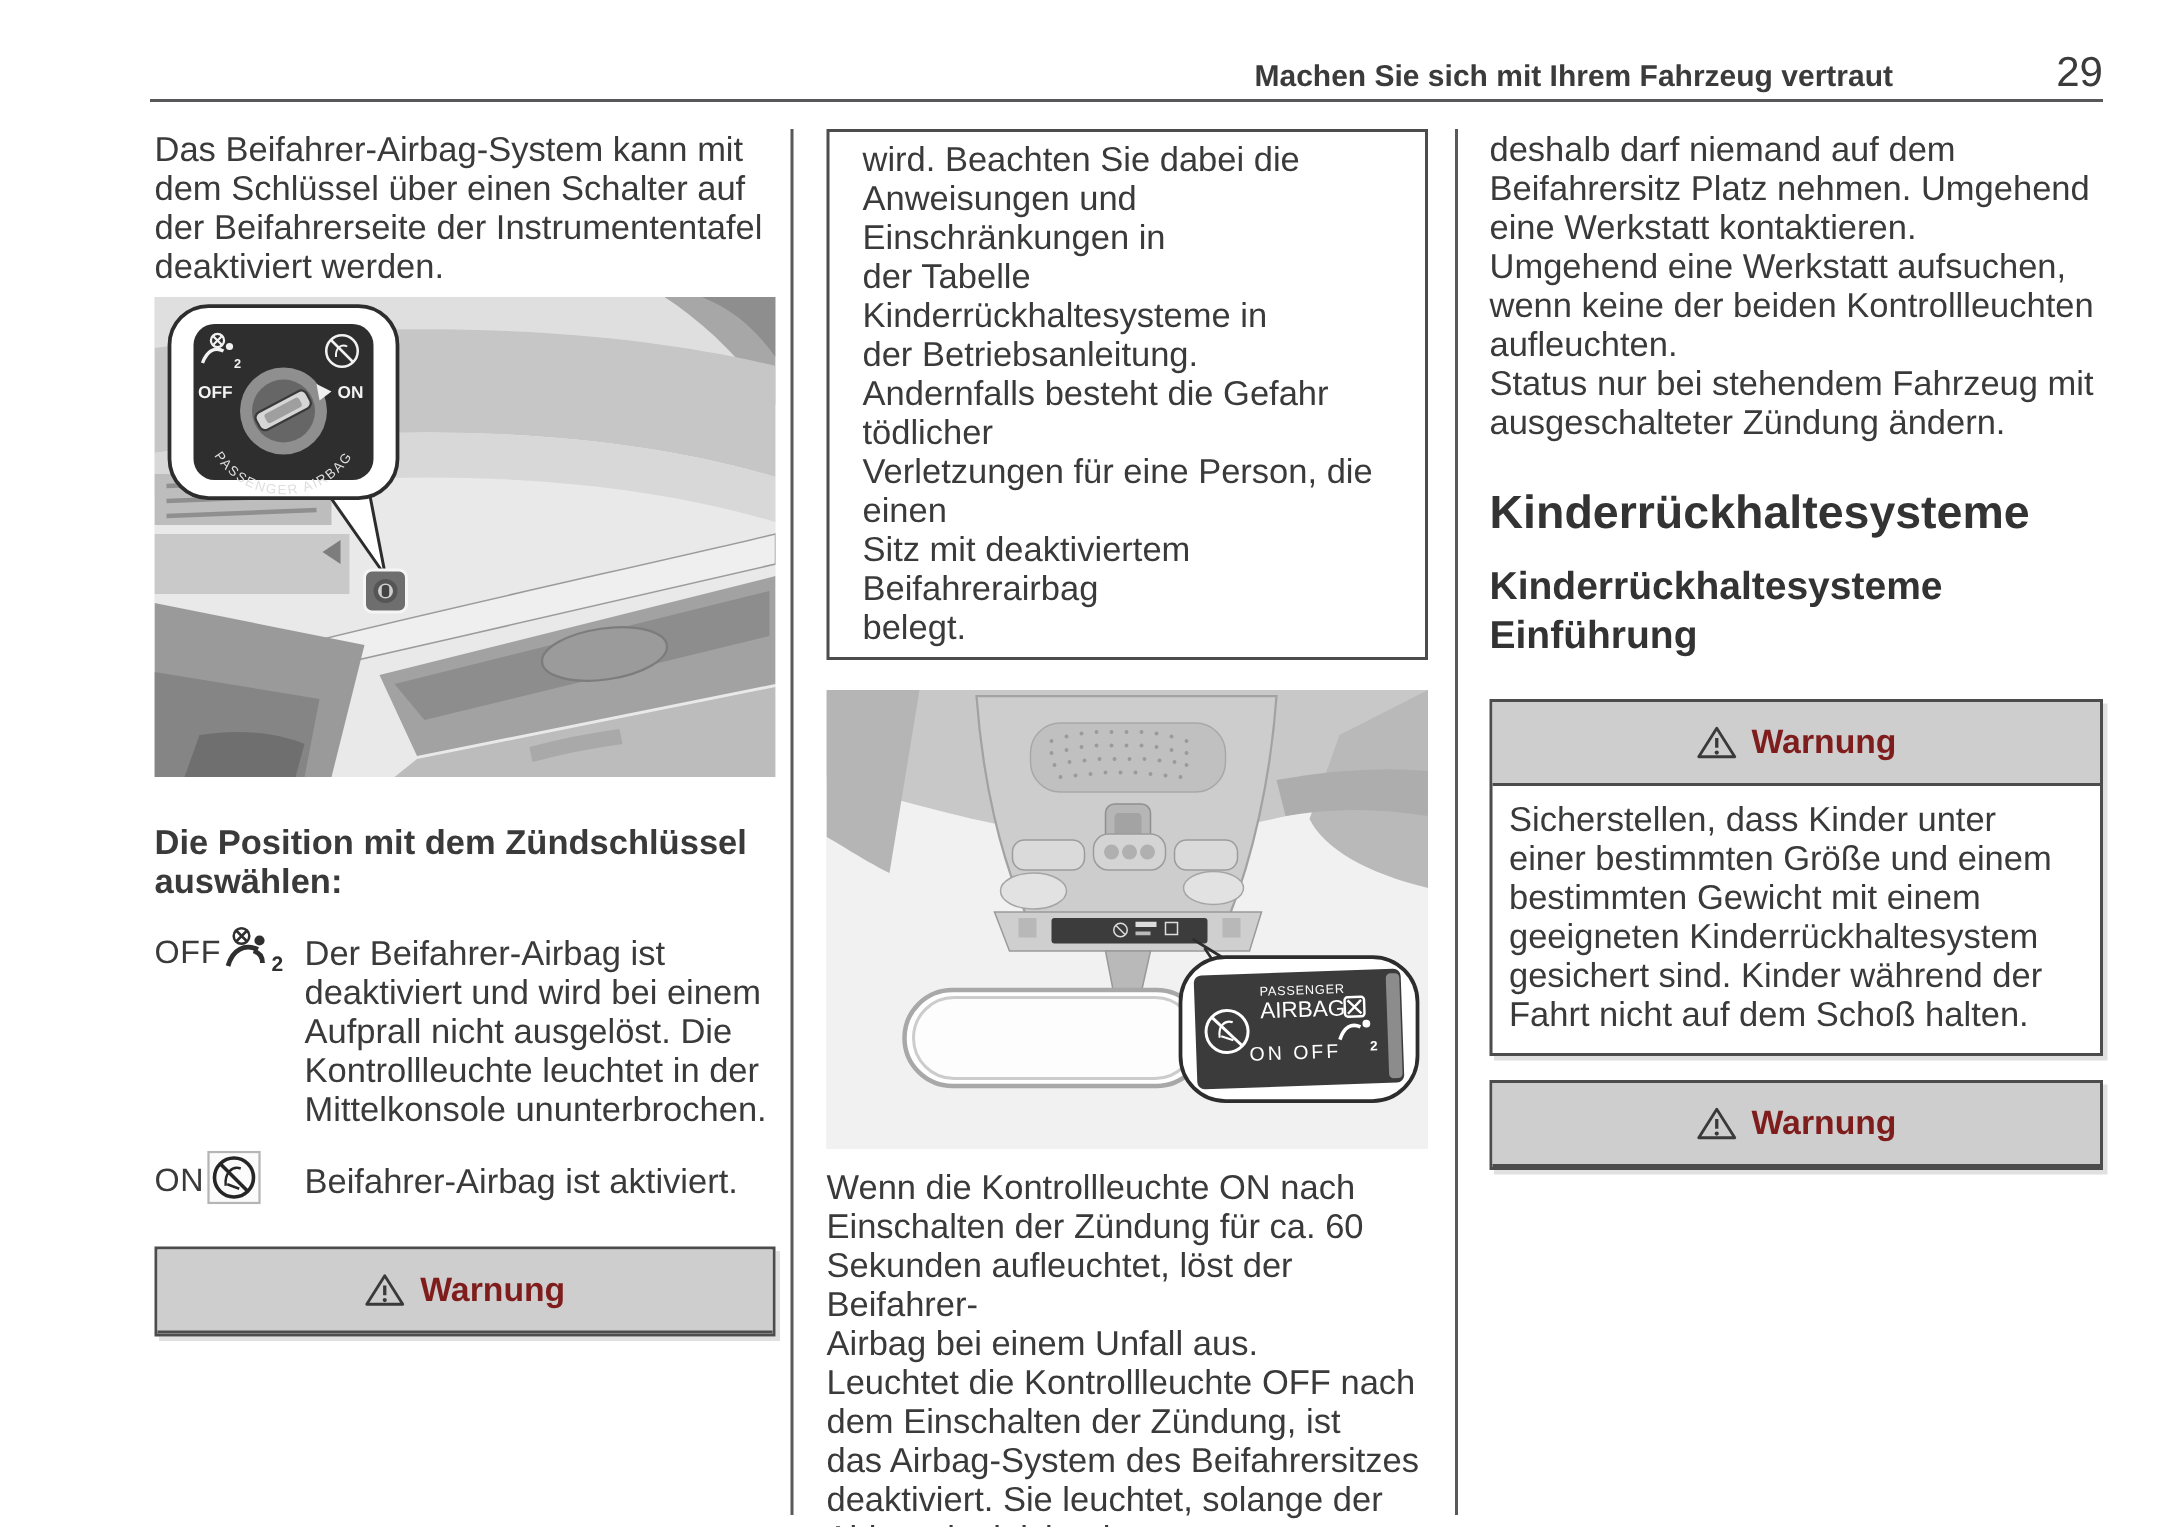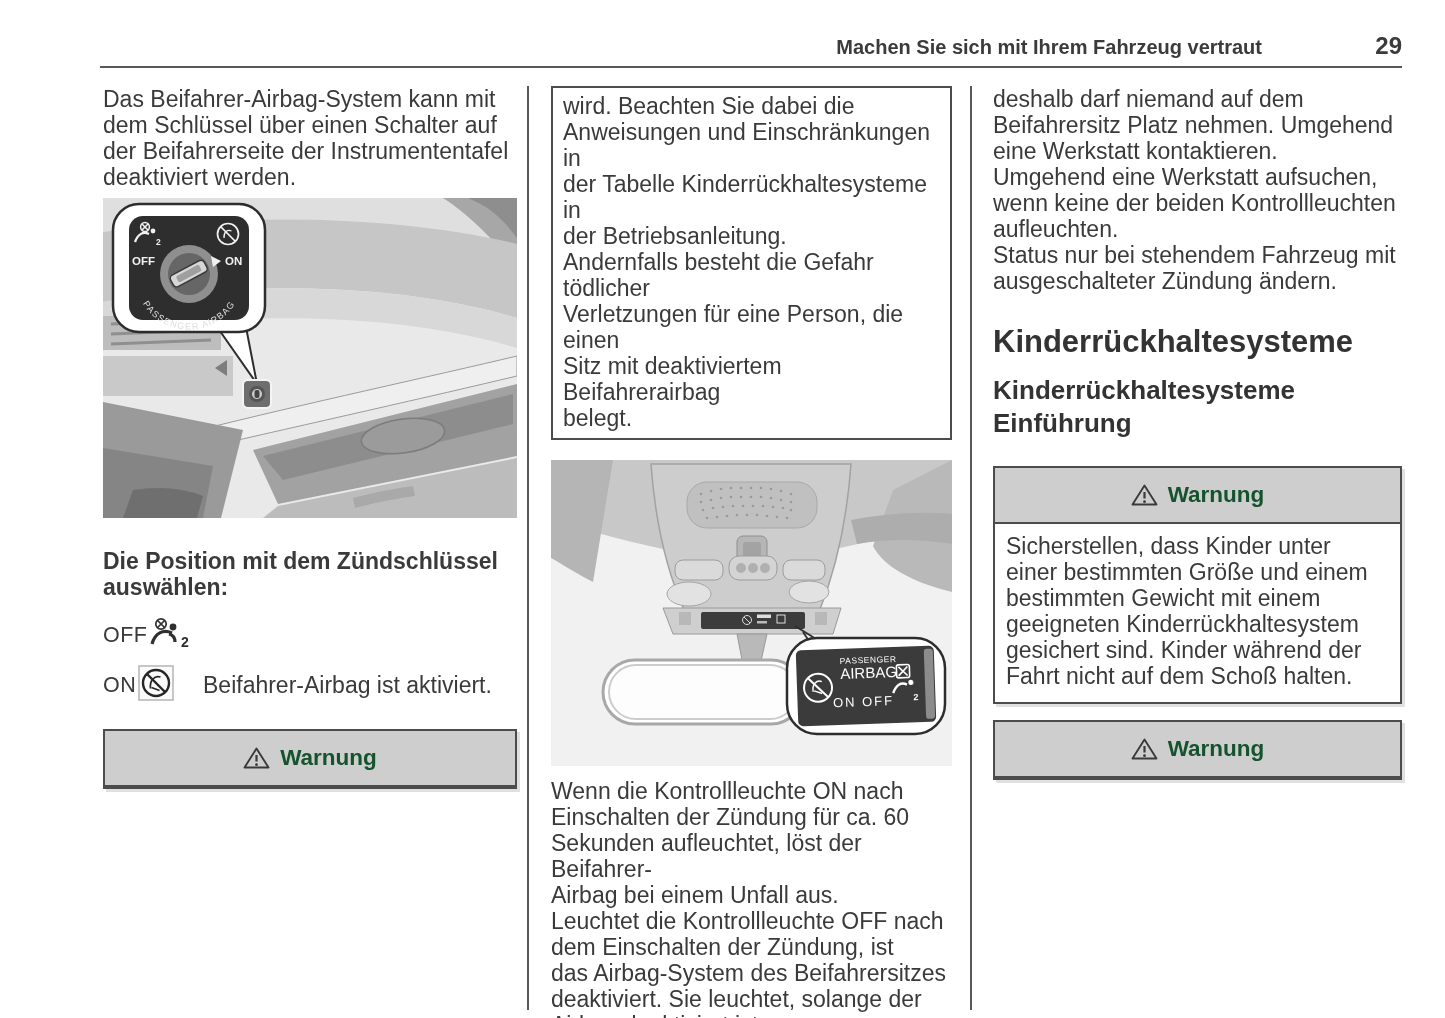--- a/index.html
+++ b/index.html
@@ -3,45 +3,45 @@
 <meta charset="utf-8">
 <style>
   html,body{margin:0;padding:0;}
   body{
     width:1445px;height:1018px;position:relative;overflow:hidden;
     background:#ffffff;color:#3a3a3a;
     font-family:"Liberation Sans", sans-serif;
   }
   .page-header{position:absolute;left:100px;right:43px;top:32px;display:flex;align-items:baseline;}
   .header-title{margin-left:auto;font-size:20px;font-weight:bold;color:#3b3b3b;}
-  .page-number{font-size:24px;font-weight:bold;color:#3b3b3b;margin-left:100px;width:40px;text-align:right;}
+  .page-number{font-size:28px;font-weight:normal;color:#3b3b3b;margin-left:100px;width:40px;text-align:right;}
   .header-rule{position:absolute;left:100px;right:43px;top:66px;border-top:2.5px solid #58585a;}
   .col{position:absolute;top:86px;}
   .col1{left:103px;width:414px;}
   .col2{left:551px;width:401px;}
   .col3{left:993px;width:409px;}
   .divider{position:absolute;top:86px;width:2px;height:924px;background:#59595b;}
   .div1{left:527px;} .div2{left:970px;}
   .p{font-size:23px;line-height:26px;white-space:pre-line;}
   .illus{background:#e9e9e9;}
   .illus1{margin-top:8px;width:414px;height:320px;}
   .illus2{margin-top:20px;width:401px;height:306px;}
   .select-pos{margin-top:30px;font-weight:bold;}
   .pos-row{display:flex;margin-top:22px;align-items:flex-start;}
   .pos-term{width:100px;display:flex;align-items:flex-start;flex:none;}
   .term-text{font-size:21.5px;line-height:26px;letter-spacing:.5px;}
   .off-glyph{margin-left:1px;margin-top:-6px;}
   .on-glyph{margin-left:2px;margin-top:-7px;}
   .pos-desc{flex:1;}
   .warn-box{border:2px solid #4c4c4c;background:#fff;box-shadow:3px 3px 0 rgba(0,0,0,0.12);}
   .warn-head{background:#cecece;border-bottom:2px solid #4c4c4c;display:flex;justify-content:center;align-items:center;gap:10px;padding:14px 4px;}
-  .warn-title{font-size:22.5px;font-weight:bold;color:#14532d;}
+  .warn-title{font-size:22.5px;font-weight:bold;color:#7f1d1d;}
   .warn-body{padding:9px 11px 13px;}
   .wb1{margin-top:28px;}
-  .cont-box{border:2px solid #4c4c4c;padding:5px 10px 7px;}
+  .cont-box{border:2px solid #4c4c4c;padding:5px 22px 7px;}
   .col2-body{margin-top:12px;}
   .h1{margin-top:30px;font-size:31px;line-height:36px;font-weight:bold;color:#333;}
   .h2{margin-top:14px;font-size:26px;line-height:33px;font-weight:bold;color:#333;white-space:pre-line;}
   .wb2{margin-top:26px;}
   .wb3{margin-top:16px;}
   svg text{font-family:"Liberation Sans", sans-serif;}
 </style>
 </head>
 <body>
 
@@ -134,20 +134,25 @@
         <g stroke="#2f2f2f" fill="none">
           <circle cx="12" cy="8" r="5.2" stroke-width="1.7"></circle>
           <path d="M8.6,4.5 l7,7 M15.6,4.5 l-7,7" stroke-width="1.7"></path>
           <path d="M3,28 c3,-11 11,-15 20,-11" stroke-width="3.2"></path>
           <path d="M20,18 c4,1 6,4 6,8" stroke-width="3.2"></path>
         </g>
         <circle cx="24" cy="11" r="3.4" fill="#2f2f2f"></circle>
         <text x="32" y="31" font-size="14" font-weight="bold" fill="#2f2f2f">2</text>
       </svg>
     </div>
+    <div class="p pos-desc">Der Beifahrer-Airbag ist
+deaktiviert und wird bei einem
+Aufprall nicht ausgelöst. Die
+Kontrollleuchte leuchtet in der
+Mittelkonsole ununterbrochen.</div>
   </div>
 
   <div class="pos-row">
     <div class="pos-term">
       <span class="term-text">ON</span>
       <svg class="on-glyph" width="36" height="36" viewBox="0 0 36 36">
         <rect x="1" y="1" width="34" height="34" fill="#fbfbfb" stroke="#b5b5b5" stroke-width="1.5"></rect>
         <circle cx="18" cy="18" r="13" stroke="#262626" stroke-width="2.4" fill="none"></circle>
         <line x1="9" y1="9" x2="27" y2="27" stroke="#262626" stroke-width="2.4"></line>
         <path d="M12.5,23.5 c-1,-8 4,-13.5 10,-11.5" stroke="#262626" stroke-width="1.7" fill="none"></path>

